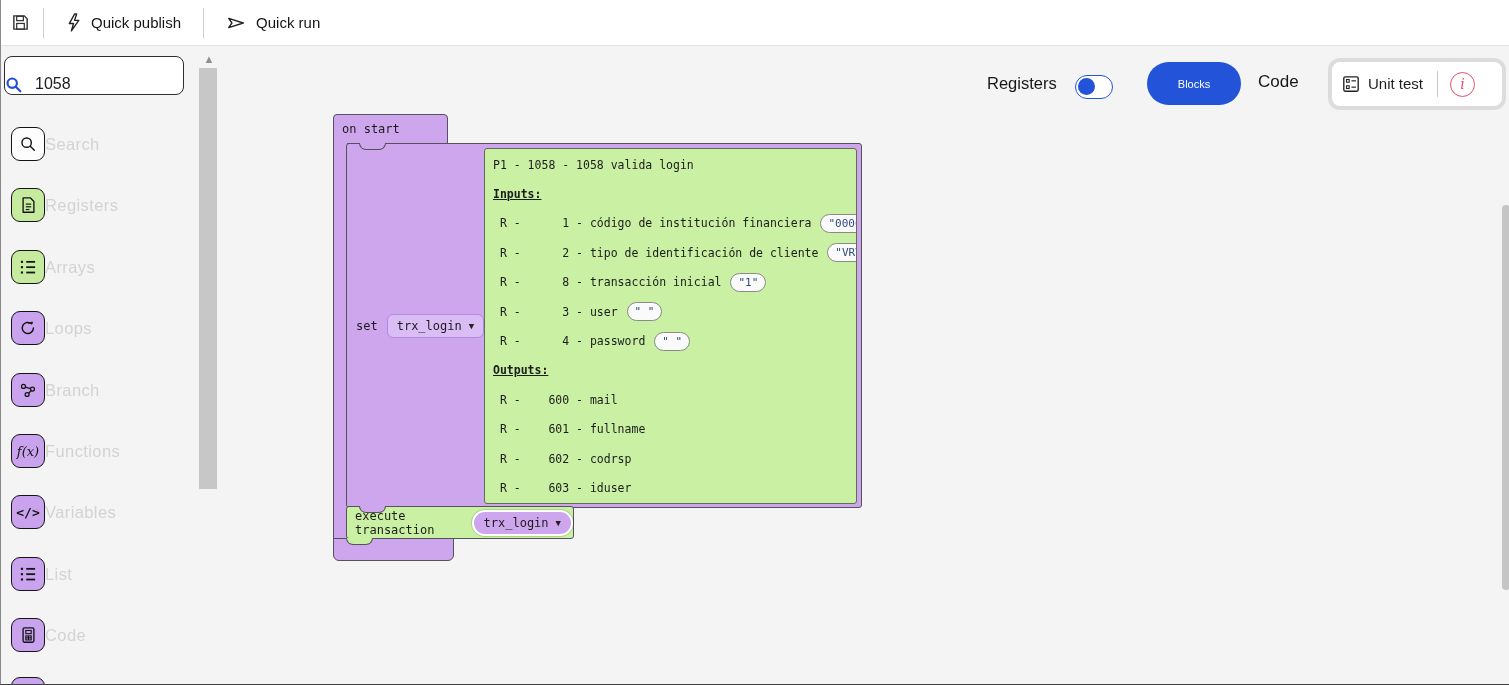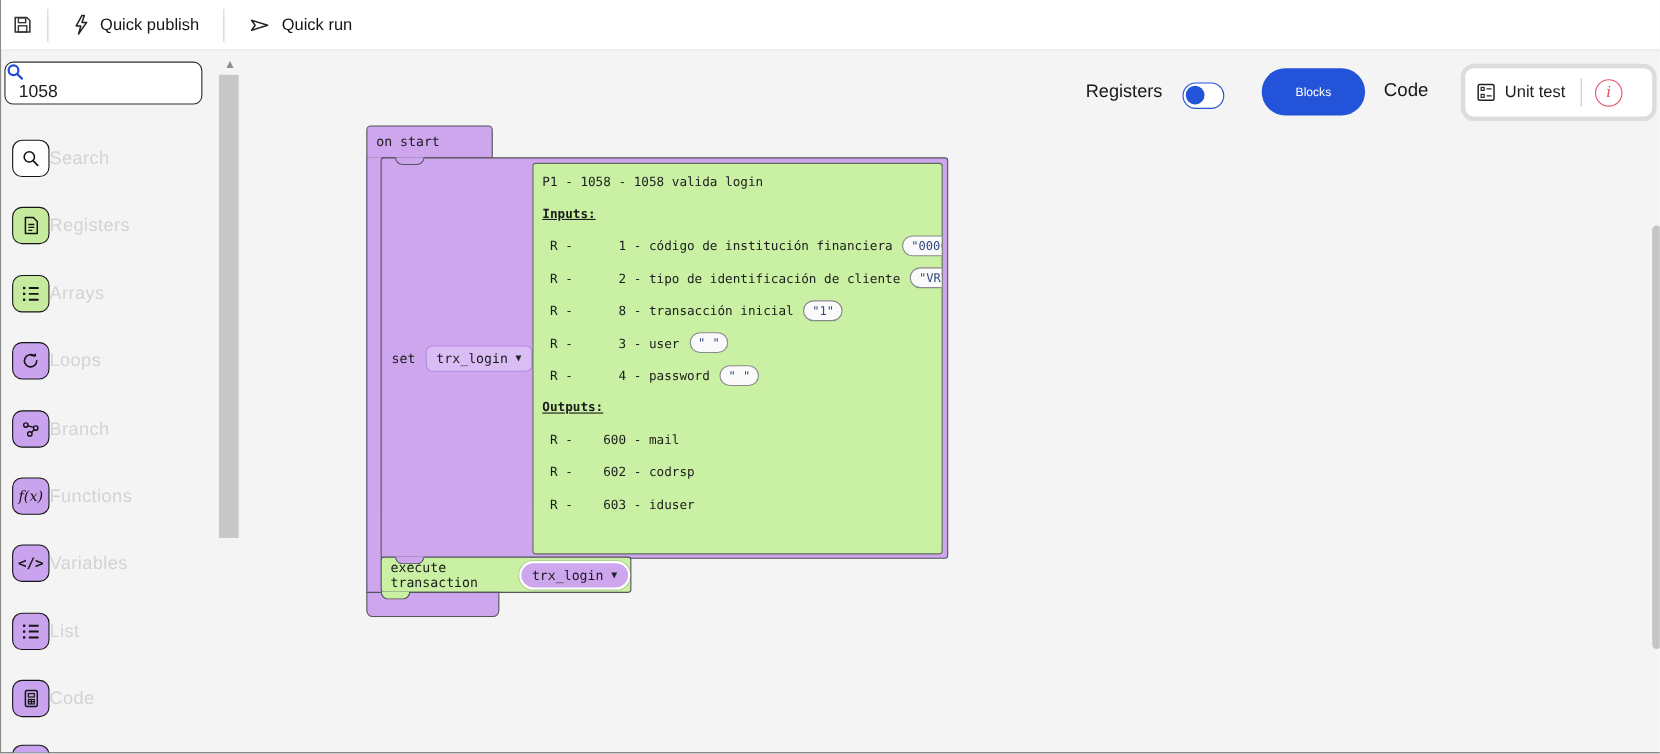--- a/index.html
+++ b/index.html
@@ -4,21 +4,21 @@
 <style>
   html,body{margin:0;padding:0;}
   #app{position:relative;width:1509px;height:685px;background:#f4f4f4;overflow:hidden;
        font-family:"Liberation Sans",sans-serif;border-left:1px solid #8a8a8a;border-bottom:1px solid #404040;box-sizing:border-box;}
   
   .toolbar{position:absolute;left:0;top:0;width:100%;height:45px;background:#fff;border-bottom:1px solid #e2e2e2;display:flex;align-items:center;}
   .tb-icon{display:inline-flex;align-items:center;justify-content:center;width:30px;height:30px;cursor:pointer;}
   .tb-sep{width:1px;height:30px;background:#cfcfcf;margin:0 8px;}
   .tb-item{display:flex;align-items:center;gap:10px;padding:0 14px;cursor:pointer;color:#16161a;font-size:15px;}
   
-  .search-box{position:absolute;left:3px;top:56px;width:180px;height:39px;background:#fff;border:1.6px solid #2f2f2f;border-radius:8px;display:flex;align-items:flex-start;box-sizing:border-box;padding-left:0;flex-direction:column;}
+  .search-box{position:absolute;left:3px;top:56px;width:180px;height:39px;background:#fff;border:1.6px solid #2f2f2f;border-radius:8px;display:flex;align-items:flex-end;box-sizing:border-box;padding-left:0;}
   .search-box input{border:none;outline:none;font-size:16px;color:#202020;width:110px;margin-left:10px;background:transparent;font-family:"Liberation Sans",sans-serif;}
   .side-item{position:absolute;left:10px;display:flex;align-items:center;cursor:pointer;}
   .tile{width:34px;height:34px;border:1.7px solid #141414;border-radius:9px;display:flex;align-items:center;justify-content:center;box-sizing:border-box;flex:none;}
   .tile.white{background:#fdfdfd;}
   .tile.green{background:#c7eb9e;}
   .tile.purple{background:#c9a3ee;}
   .tile .txt{font-family:"DejaVu Serif",serif;font-style:italic;font-size:13px;color:#141414;}
   .tile .txt2{font-family:"DejaVu Sans Mono",monospace;font-size:13px;font-weight:bold;color:#141414;}
   .side-label{font-size:16.5px;letter-spacing:.4px;color:#d3d3d3;}
   .v-scroll-arrow{position:absolute;left:199px;top:53px;width:18px;text-align:center;color:#8f8f8f;font-size:11px;}
@@ -237,20 +237,21 @@
     <div class="register blk">
       <div class="reg-row"><span>P1 - 1058 - 1058 valida login</span></div>
       <div class="reg-row hdr"><span>Inputs:</span></div>
       <div class="reg-row"><span> R -      1 - código de institución financiera </span><span class="pill">"0000"</span></div>
       <div class="reg-row"><span> R -      2 - tipo de identificación de cliente </span><span class="pill">"VRTR"</span></div>
       <div class="reg-row"><span> R -      8 - transacción inicial </span><span class="pill">"1"</span></div>
       <div class="reg-row"><span> R -      3 - user </span><span class="pill">" "</span></div>
       <div class="reg-row"><span> R -      4 - password </span><span class="pill">" "</span></div>
       <div class="reg-row hdr"><span>Outputs:</span></div>
       <div class="reg-row"><span> R -    600 - mail</span></div>
+      <div class="reg-row"><span> R -    601 - fullname</span></div>
       <div class="reg-row"><span> R -    602 - codrsp</span></div>
       <div class="reg-row"><span> R -    603 - iduser</span></div>
     </div>
   </div>
 
   <div class="exec-block blk">
     <div class="notch purple-fill" style="left:12px;top:-1px"></div>
     <span>execute transaction</span>
     <span class="exec-pill">
       <span>trx_login</span>

